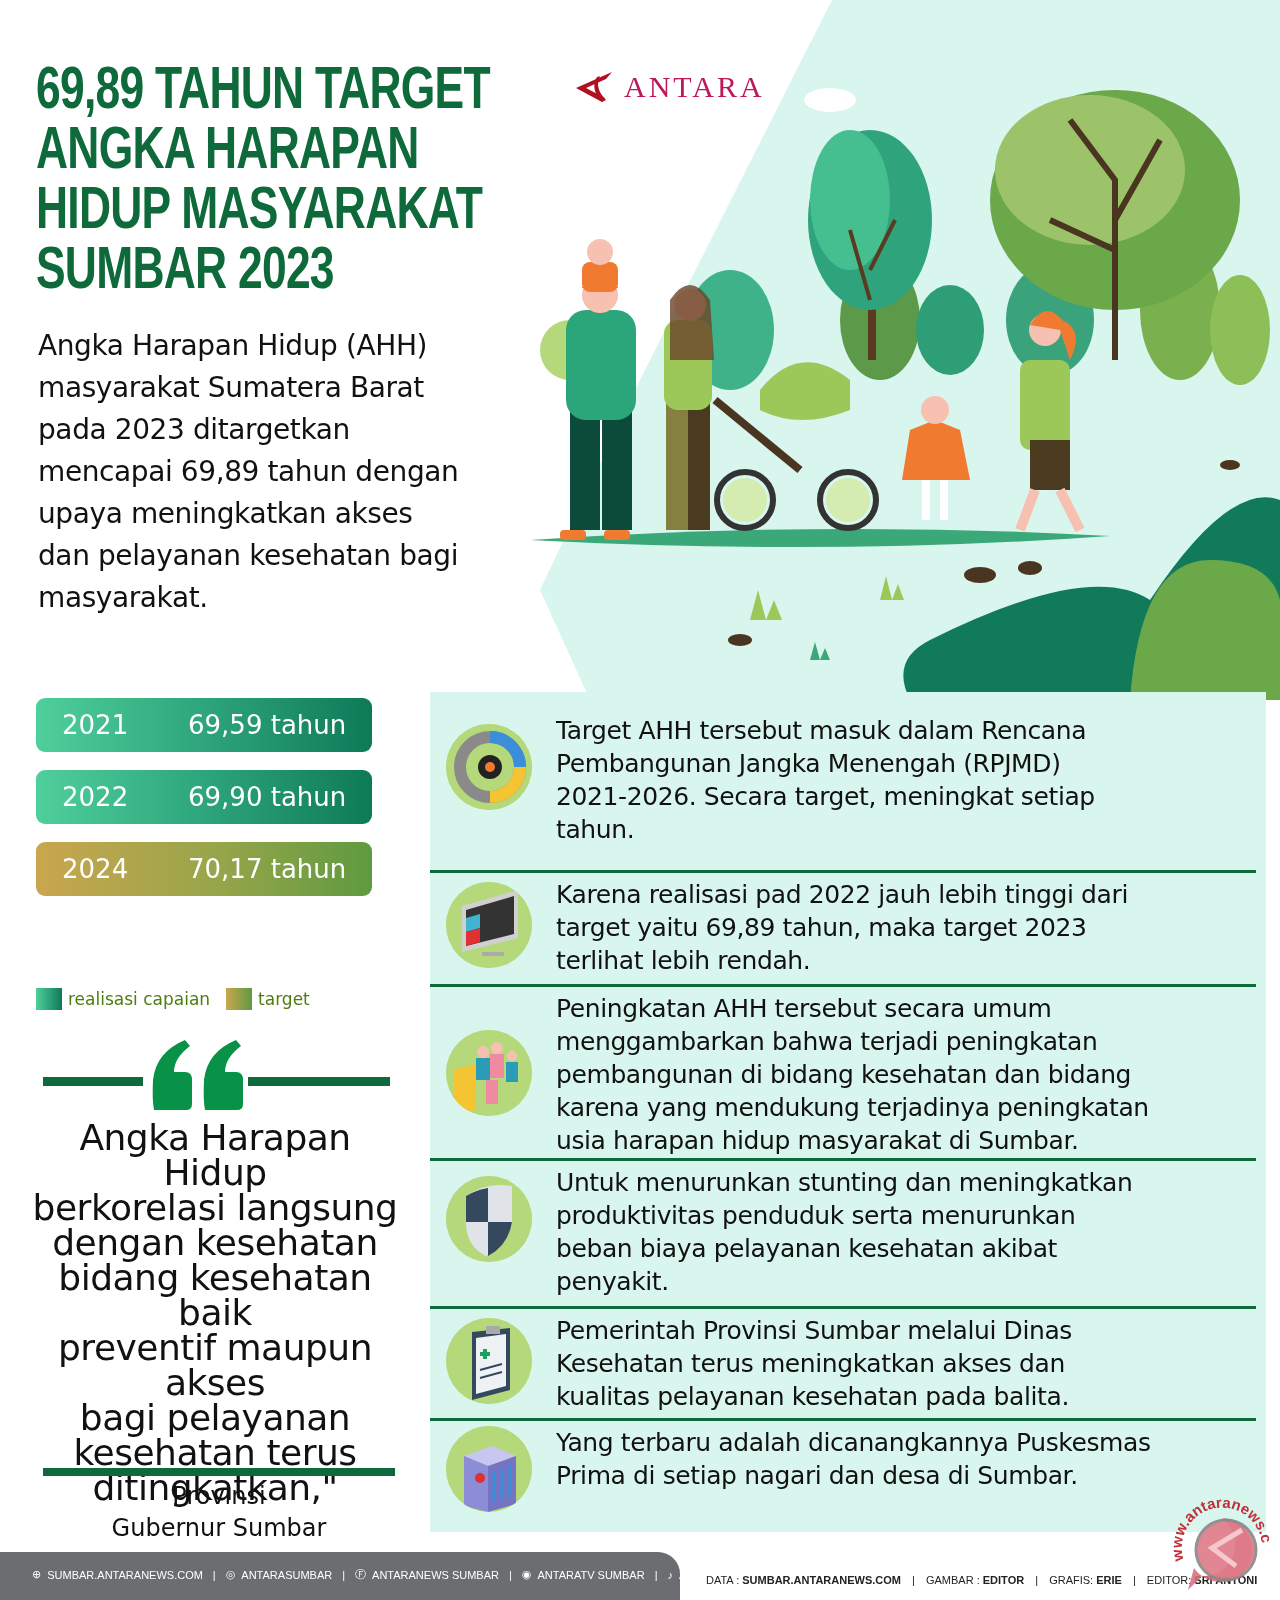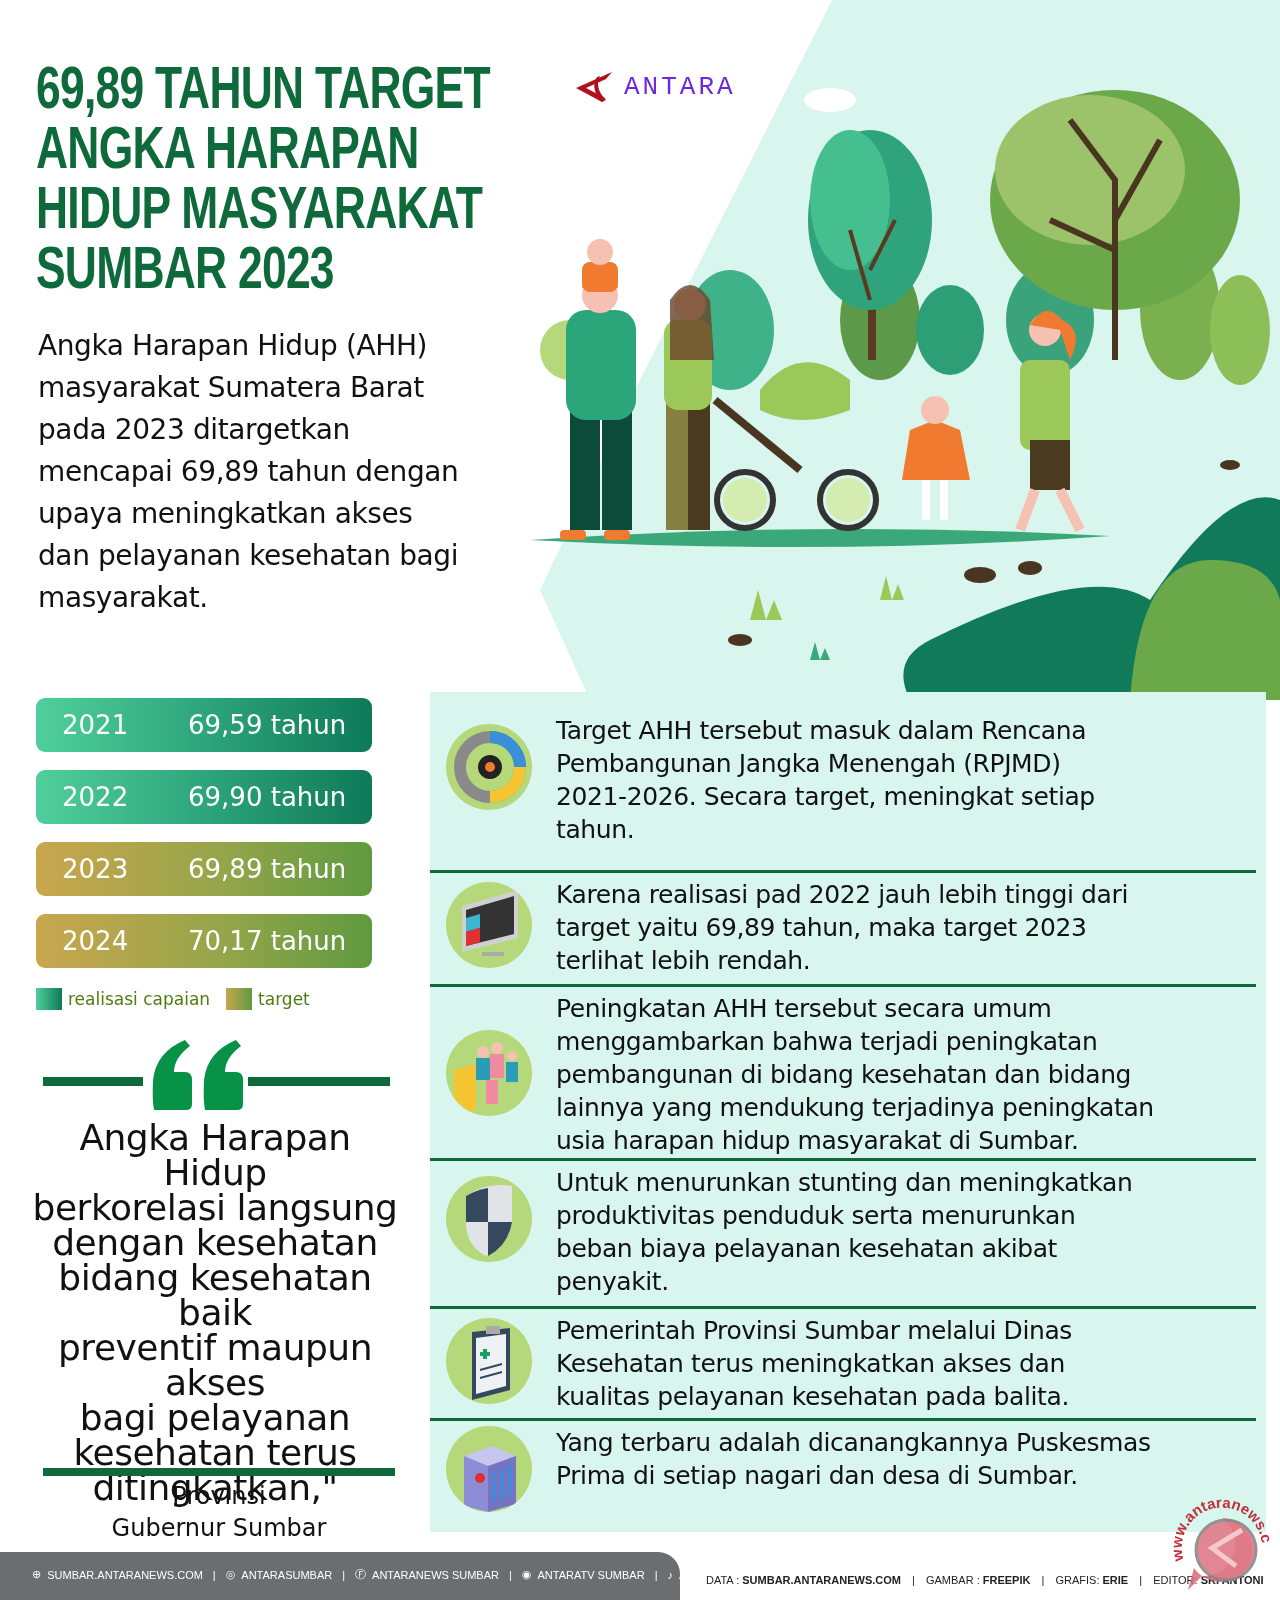--- a/index.html
+++ b/index.html
@@ -12,21 +12,21 @@
   .title {
     position: absolute; left: 36px; top: 58px; width: 500px;
     font-family: "Liberation Sans", sans-serif; font-weight: 700;
     font-size: 60px; line-height: 60px; color: #0e6a3a;
     letter-spacing: -1px; transform: scaleX(0.74); transform-origin: left top;
     white-space: nowrap;
   }
   .title div { height: 60px; }
 
   .logo { position: absolute; left: 572px; top: 70px; display: flex; align-items: center; gap: 8px; }
-  .logo-text { font-family: Liberation Mono, monospace; font-size: 26px; letter-spacing: 3px; color: #6d28d9; }
+  .logo-text { font-family: Liberation Serif, serif; font-size: 30px; letter-spacing: 3px; color: #be185d; }
 
   .intro {
     position: absolute; left: 38px; top: 325px; width: 500px;
     font-family: "DejaVu Sans", sans-serif; font-size: 28px; line-height: 42px; color: #111;
   }
   .intro div { white-space: nowrap; letter-spacing: -0.4px; }
 
   .scene { position: absolute; left: 530px; top: 0; width: 750px; height: 700px; }
 
   
@@ -181,24 +181,20 @@
 </svg>
 
 <div class="bars">
   <div class="bar real">
     <span class="year">2021</span>
     <span class="val">69,59 tahun</span>
   </div>
   <div class="bar real">
     <span class="year">2022</span>
     <span class="val">69,90 tahun</span>
-  </div>
-  <div class="bar target">
-    <span class="year">2023</span>
-    <span class="val">69,89 tahun</span>
   </div>
   <div class="bar target">
     <span class="year">2024</span>
     <span class="val">70,17 tahun</span>
   </div>
 </div>
 
 <div class="legend">
   <span class="sw real"></span>
   <span>realisasi capaian</span>
@@ -273,21 +269,21 @@
       <rect x="44" y="24" width="14" height="24" fill="#f08aa0"></rect>
       <circle cx="51" cy="18" r="6" fill="#f7c1b1"></circle>
       <rect x="60" y="32" width="12" height="20" fill="#2a9cb8"></rect>
       <circle cx="66" cy="26" r="5" fill="#f7c1b1"></circle>
       <rect x="40" y="50" width="12" height="24" fill="#f08aa0"></rect>
     </svg>
     <div class="txt" style="top:0;">
       <div>Peningkatan AHH tersebut secara umum</div>
       <div>menggambarkan bahwa terjadi peningkatan</div>
       <div>pembangunan di bidang kesehatan dan bidang</div>
-      <div>lainnya yang mendukung terjadinya peningkatan</div>
+      <div>karena yang mendukung terjadinya peningkatan</div>
       <div>usia harapan hidup masyarakat di Sumbar.</div>
     </div>
   </div>
   <div class="divider" style="top:466px;"></div>
 
   <div class="item" style="top:474px;">
     <svg class="ico" style="top:10px;" viewBox="0 0 86 86">
       <circle cx="43" cy="43" r="43" fill="#b5d97a"></circle>
       <path d="M20 20 Q40 6 66 10 L66 46 Q62 70 40 80 Q20 70 20 46 Z" fill="#e0e4e8"></path>
       <path d="M20 20 Q30 14 42 12 L42 46 L20 46 Z" fill="#34495e"></path>
@@ -349,21 +345,21 @@
   <span>◉</span>
   <span>ANTARATV SUMBAR</span>
   <span class="sep">|</span>
   <span>♪</span>
   <span>Antarasumbar</span>
 </div>
 
 <div class="credits">
   <span>DATA : </span><b>SUMBAR.ANTARANEWS.COM</b>
   <span class="sep">|</span>
-  <span>GAMBAR : </span><b>FREEPIK</b>
+  <span>GAMBAR : </span><b>EDITOR</b>
   <span class="sep">|</span>
   <span>GRAFIS: </span><b>ERIE</b>
   <span class="sep">|</span>
   <span>EDITOR: </span><b>SRI ANTONI</b>
 </div>
 
 <svg class="watermark" viewBox="0 0 104 106">
   <defs>
     <path id="wmArc" d="M14 70 A40 40 0 1 1 92 56"></path>
   </defs>

